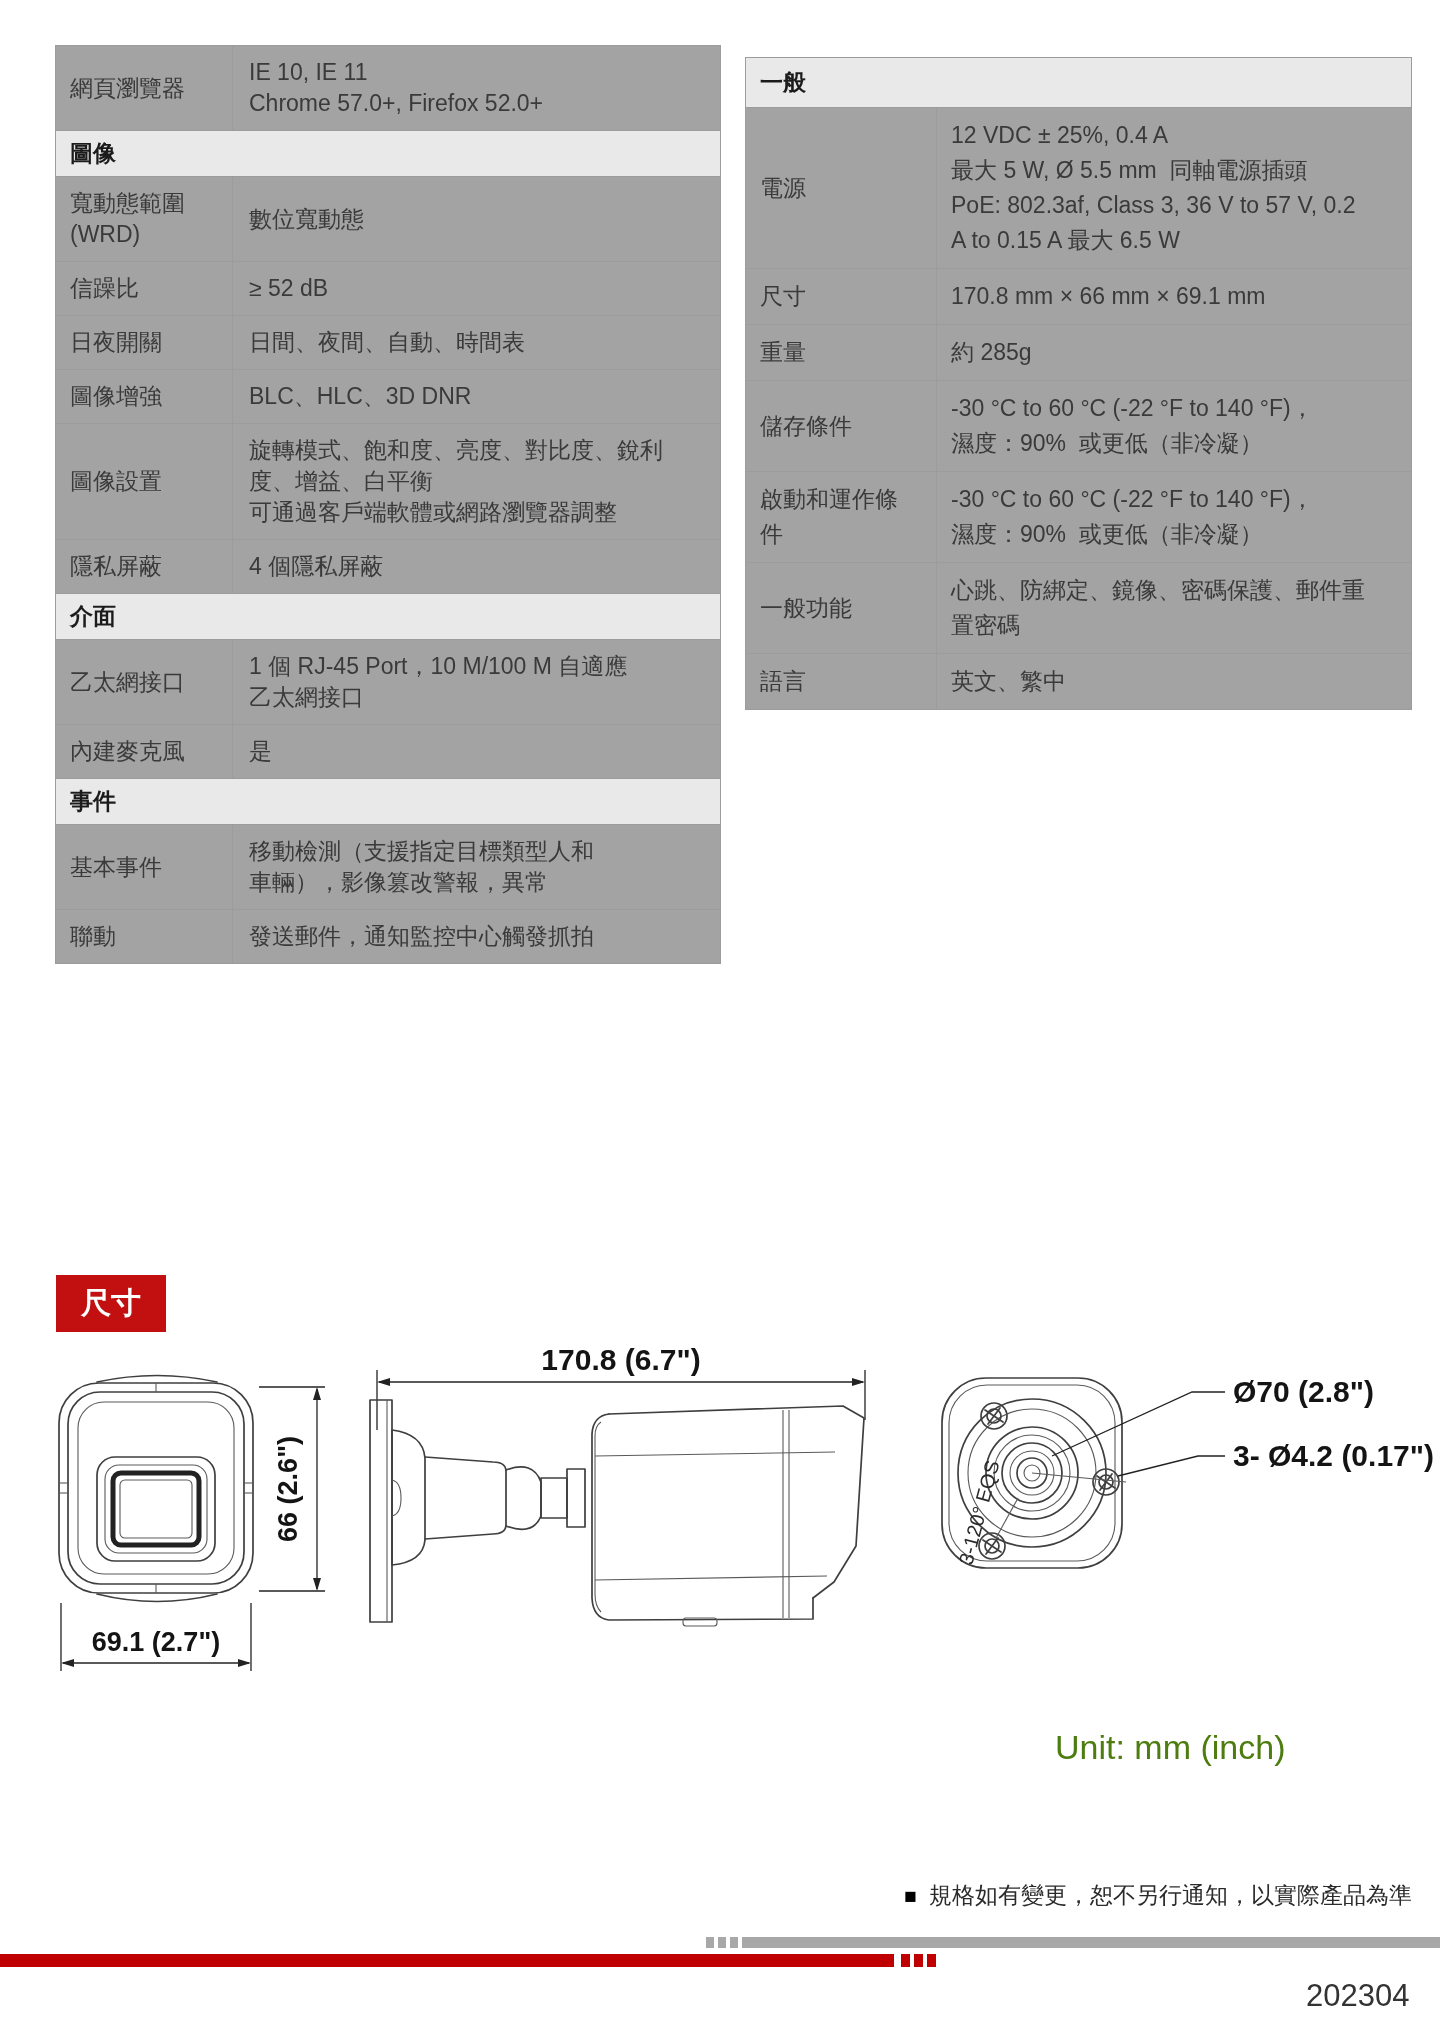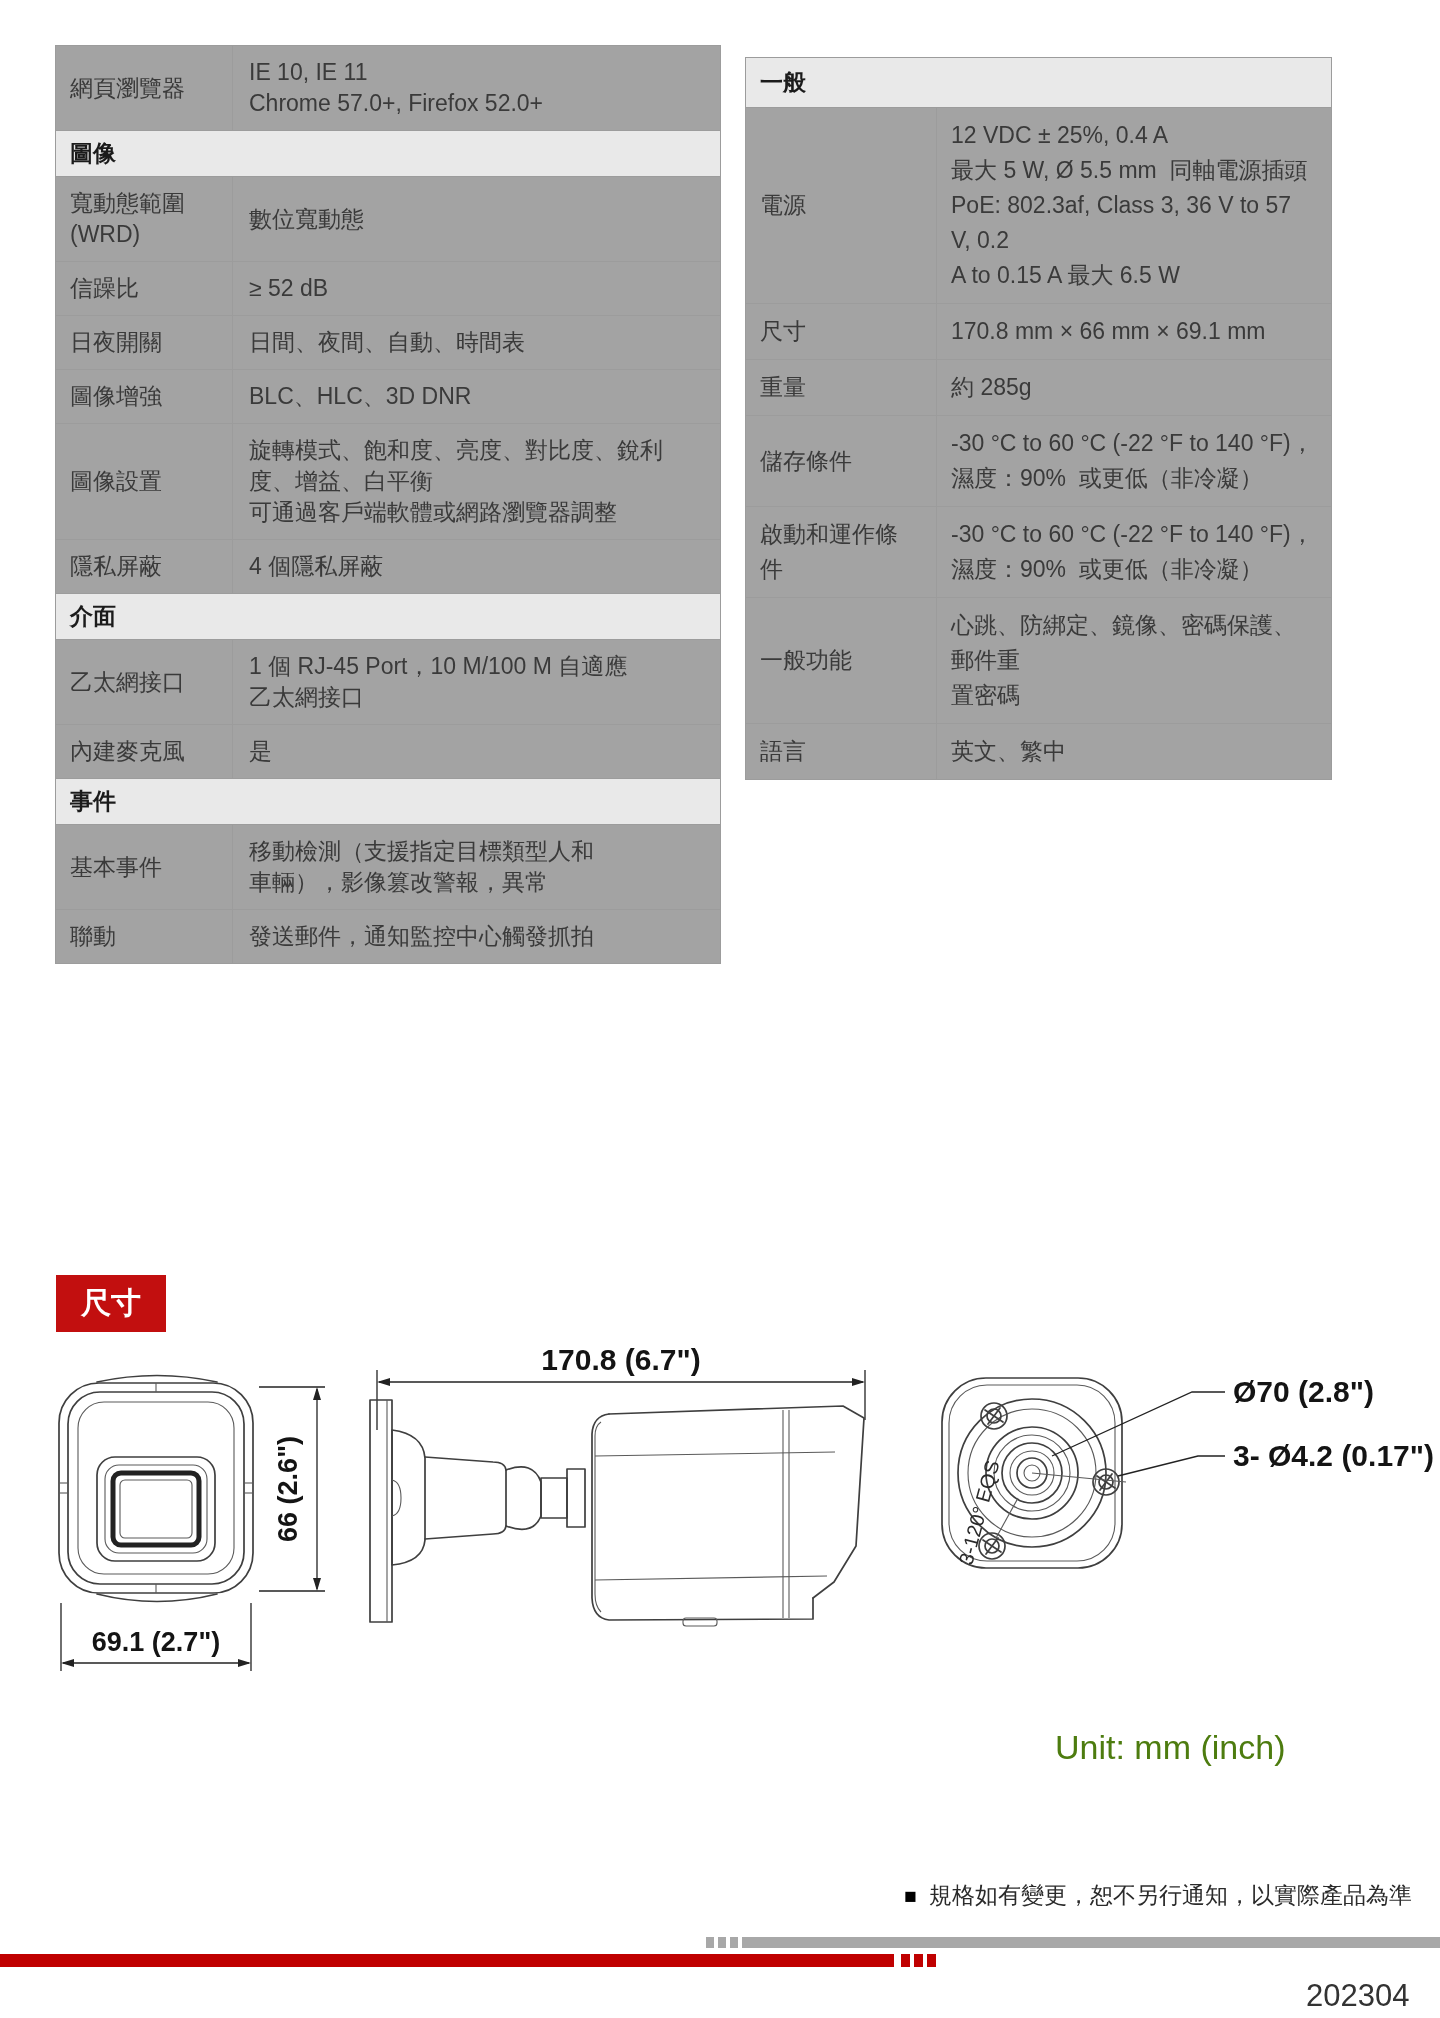--- a/index.html
+++ b/index.html
@@ -7,21 +7,21 @@
         font-family:"Liberation Sans",sans-serif;color:#333;}
   
   table.spec{position:absolute;border-collapse:collapse;table-layout:fixed;
              font-size:23px;color:#3a3a3a;background:#a3a3a3;}
   table.spec td{border:1px solid #9c9c9c;vertical-align:middle;}
   td.lbl{padding:11px 10px 11px 14px;}
   td.val{padding:11px 16px;}
   .val div{white-space:pre-wrap;}
   tr.section td{background:#e9e9e9;font-weight:bold;color:#1b1b1b;padding:7px 14px;}
   #tbl-left{left:55px;top:45px;width:666px;line-height:31px;}
-  #tbl-right{left:745px;top:57px;width:587px;line-height:35px;padding-left:36px;}
+  #tbl-right{left:745px;top:57px;width:667px;line-height:35px;padding-left:36px;}
   #tbl-right td.lbl{padding:10px 24px 10px 14px;margin-top:28px;}
   #tbl-right td.val{padding:10px 14px;}
   
   .badge{position:absolute;left:56px;top:1275px;width:110px;height:57px;background:#c20f0f;
          color:#fff;font-size:30px;font-weight:bold;display:flex;align-items:center;justify-content:center;}
   svg{position:absolute;overflow:visible;}
   .ln{stroke:#3f3f3f;stroke-width:1.7;fill:none;stroke-linejoin:round;stroke-linecap:round;}
   .thin{stroke:#5a5a5a;stroke-width:1.1;fill:none;}
   .dim{stroke:#222;stroke-width:1.3;fill:none;}
   .arr{fill:#222;stroke:none;}

